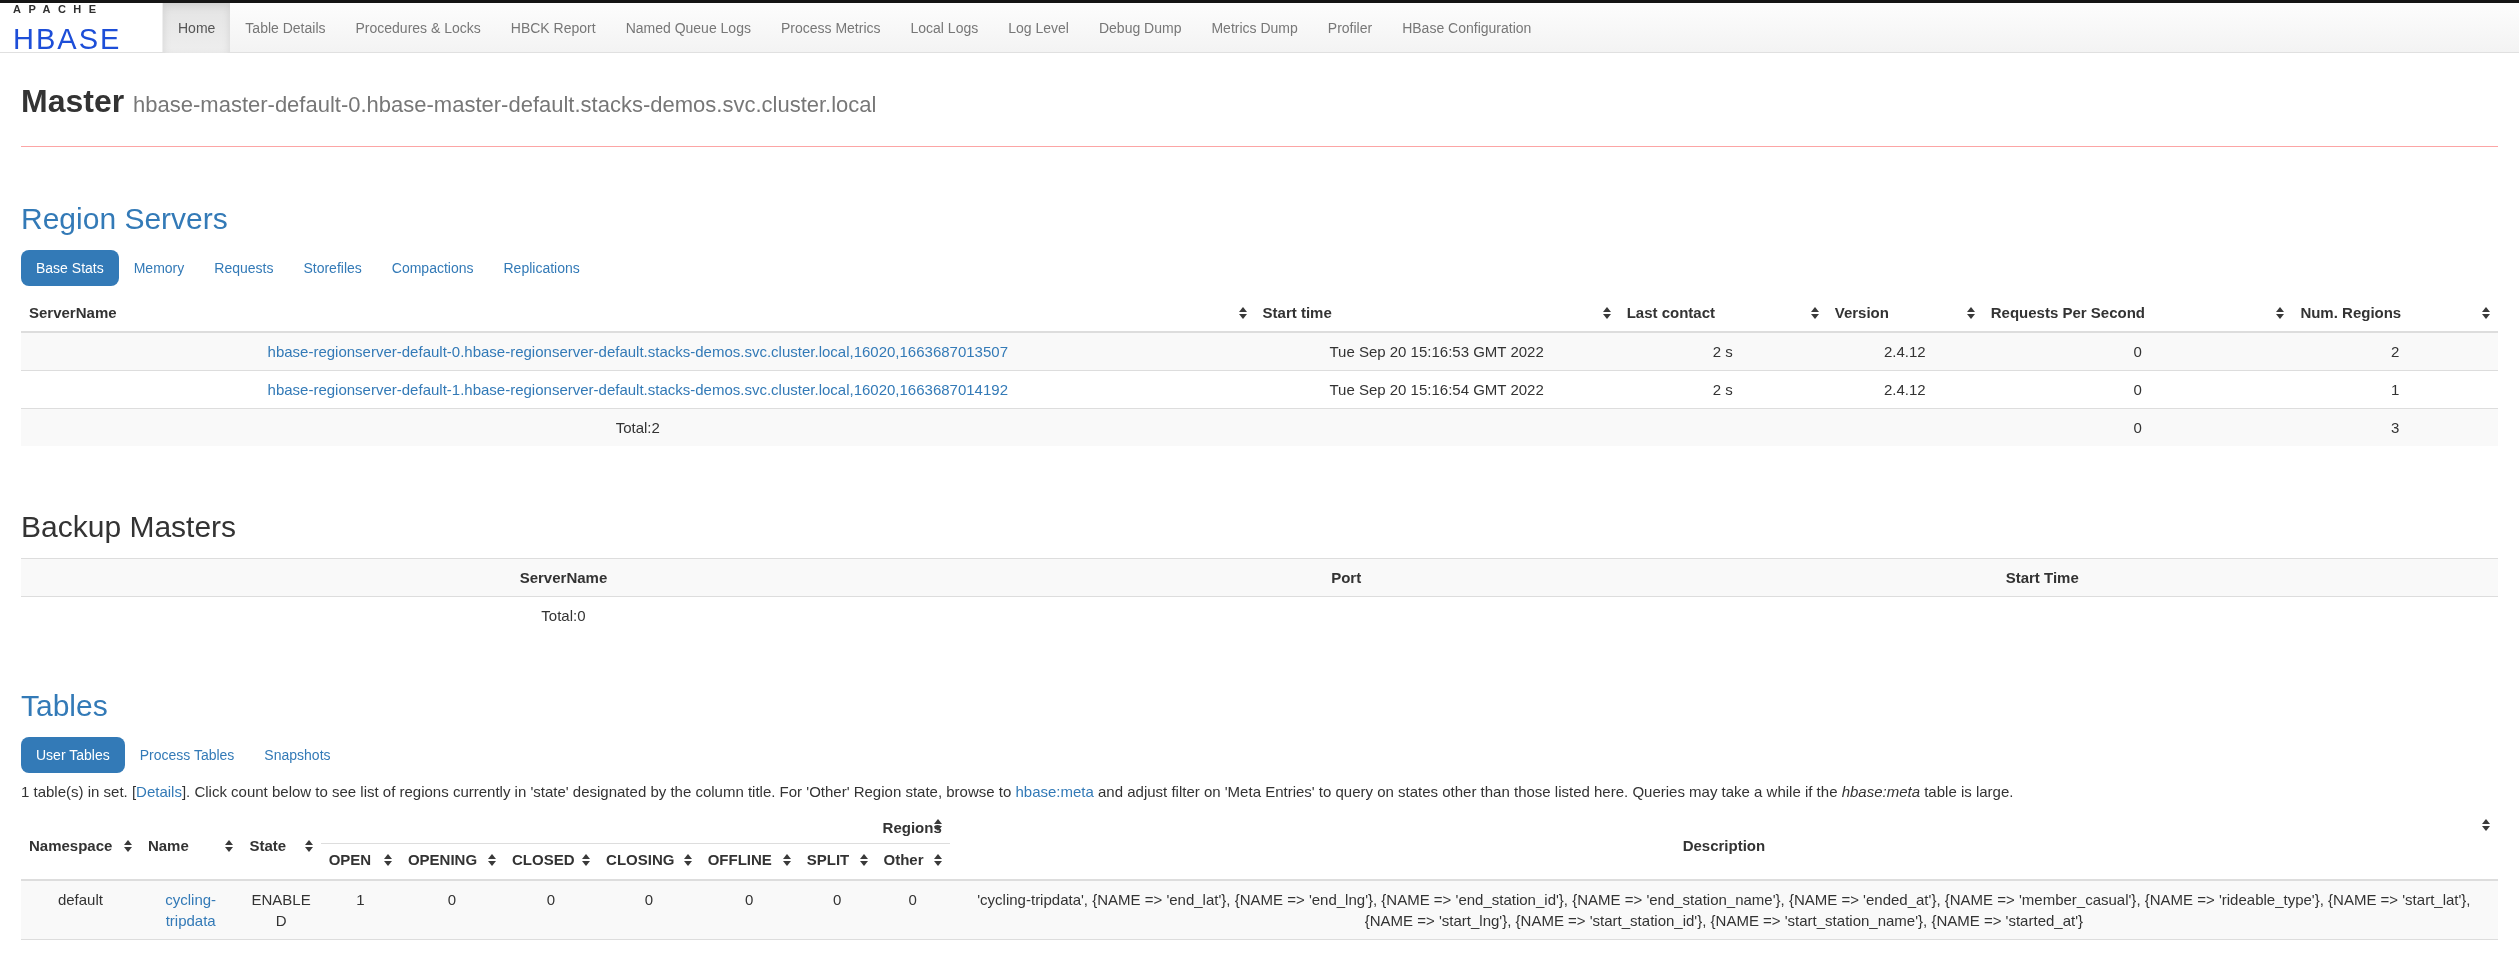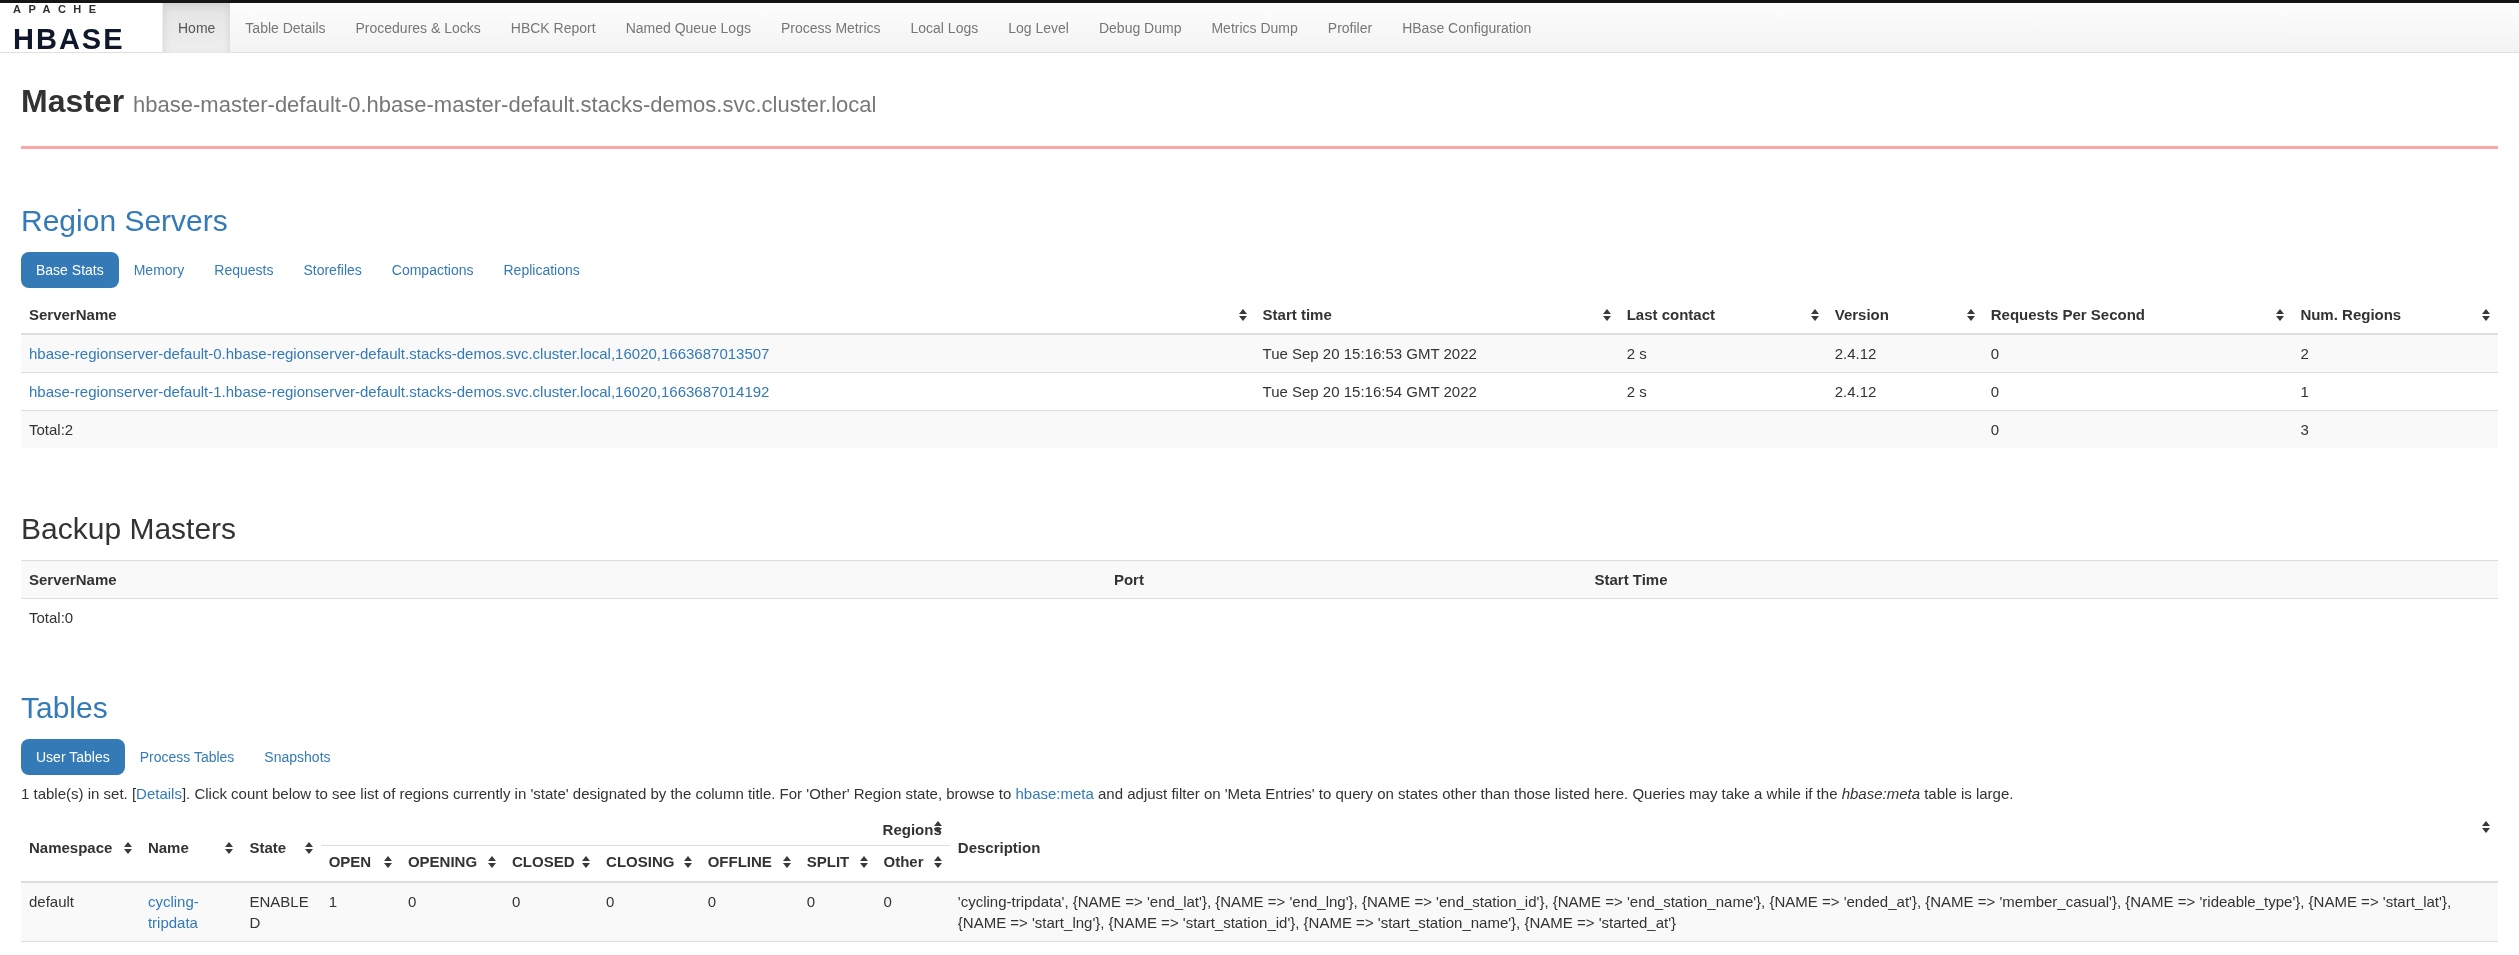--- a/index.html
+++ b/index.html
@@ -5,42 +5,42 @@
   *{box-sizing:border-box;margin:0;padding:0}
   html,body{width:2519px}
   body{height:955px;font-family:"Liberation Sans",sans-serif;font-size:15px;color:#333;background:#fff;overflow:hidden}
   a{color:#337ab7;text-decoration:none}
 
   
   .topstrip{height:3px;background:#151515}
   .navbar{display:flex;height:50px;background:linear-gradient(#fdfdfd,#f3f3f3);border-bottom:1px solid #e0e0e0}
   .brand{width:163px;background:#fff;display:flex;flex-direction:column;justify-content:space-between;padding-left:13px;border-right:1px solid #eee}
   .brand .apache{font-size:11px;font-weight:bold;letter-spacing:7.5px;color:#2f2f2f;line-height:13px}
-  .brand .hbase{font-size:29px;font-weight:bold;letter-spacing:2px;color:#0f172a;line-height:26px}
+  .brand .hbase{font-size:29px;font-weight:normal;letter-spacing:2px;color:#1d4ed8;line-height:26px}
   ul.nav{display:flex;list-style:none}
   ul.nav li a{display:block;line-height:50px;padding:0 15px;color:#777;font-size:14px}
   ul.nav li.active a{background:linear-gradient(#e4e4e4,#eee);color:#555;box-shadow:inset 0 3px 9px rgba(0,0,0,.10)}
 
   .container{padding:0 21px}
 
-  h1{font-size:32px;font-weight:bold;margin-top:30px;padding-bottom:26px;border-bottom:3px solid #fca5a5}
+  h1{font-size:32px;font-weight:bold;margin-top:30px;padding-bottom:26px;border-bottom:1px solid #fca5a5}
   h1 .sub{font-size:22px;font-weight:normal;color:#777}
   h2{font-size:30px;font-weight:normal;margin:55px 0 14px}
   h2.linkhead{color:#337ab7}
   h2.plain{color:#333;margin-top:64px}
 
   ul.pills{display:flex;list-style:none;margin-bottom:8px}
   ul.pills a{display:block;padding:10px 15px;font-size:14px;color:#337ab7;border-radius:8px}
   ul.pills li.active a{background:#337ab7;color:#fff}
 
   .note{font-size:15px;margin:10px 0 12px;color:#333}
   .note i{font-style:italic}
 
   table{width:100%;border-collapse:collapse;font-size:15px;table-layout:fixed}
-  th,td{text-align:left;padding:8px;vertical-align:top;line-height:21px;word-wrap:break-word}
+  th,td{text-align:center;padding:8px;vertical-align:top;line-height:21px;word-wrap:break-word}
   .t1 thead th{border-bottom:2px solid #ddd}
   .t1 tbody td{border-top:1px solid #ddd}
   .t1 tbody tr:nth-child(odd){background:#f9f9f9}
   .t2 tbody tr:nth-child(odd){background:#f9f9f9}
   .t2 tbody tr th{border-top:1px solid #ddd;border-bottom:1px solid #ddd}
   .t3{margin-top:4px}
   .t3 thead th{vertical-align:middle}
   .t3 thead th.regions-th{text-align:right;border-bottom:1px solid #ddd;position:relative;padding:5px 8px}
   .t3 thead tr.staterow th{padding:5px 8px 9px;border-bottom:2px solid #ddd}
   .t3 thead th.rs2{border-bottom:2px solid #ddd;position:relative}

